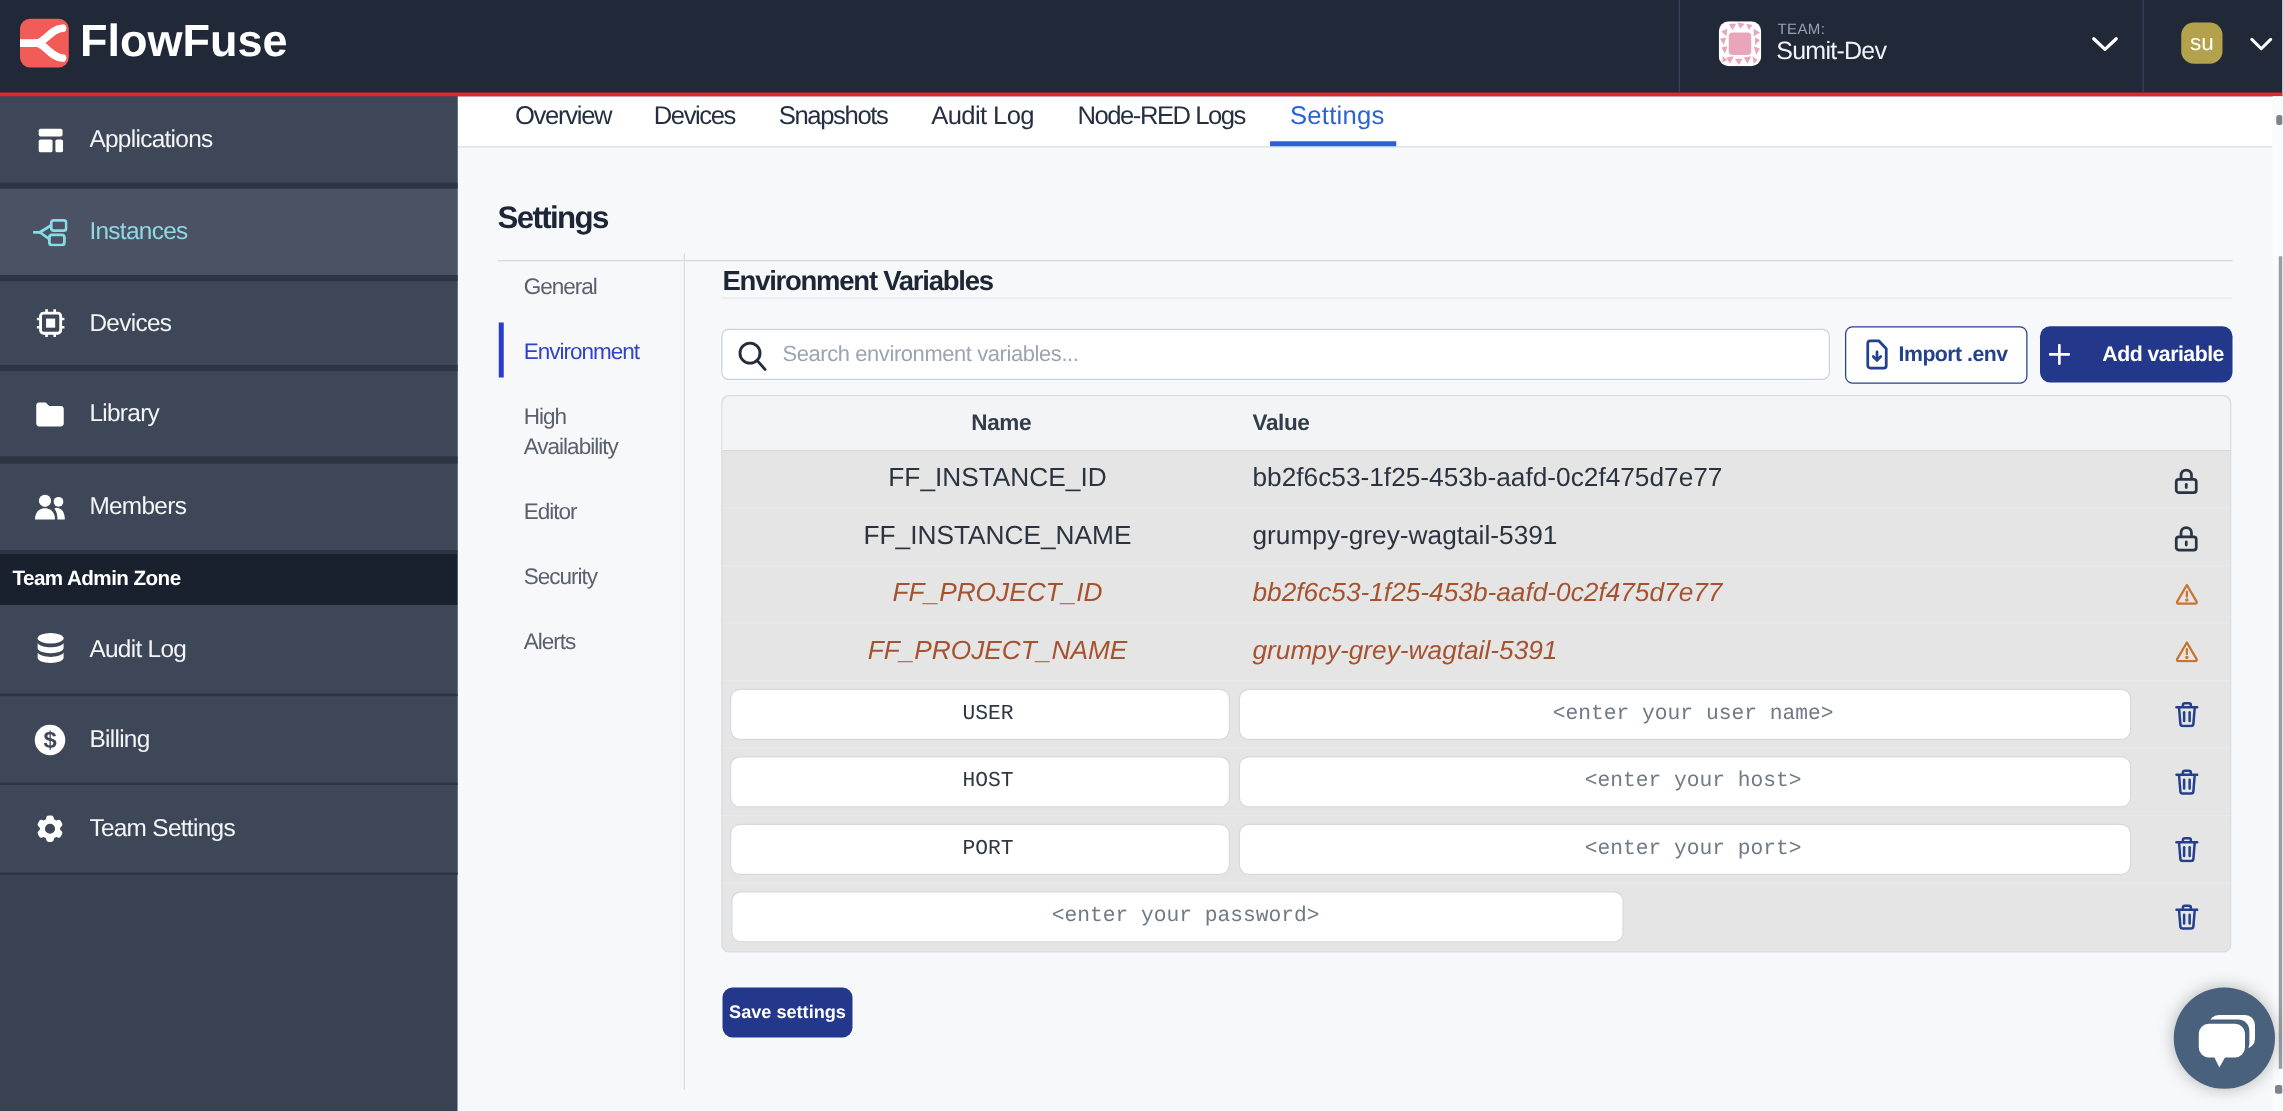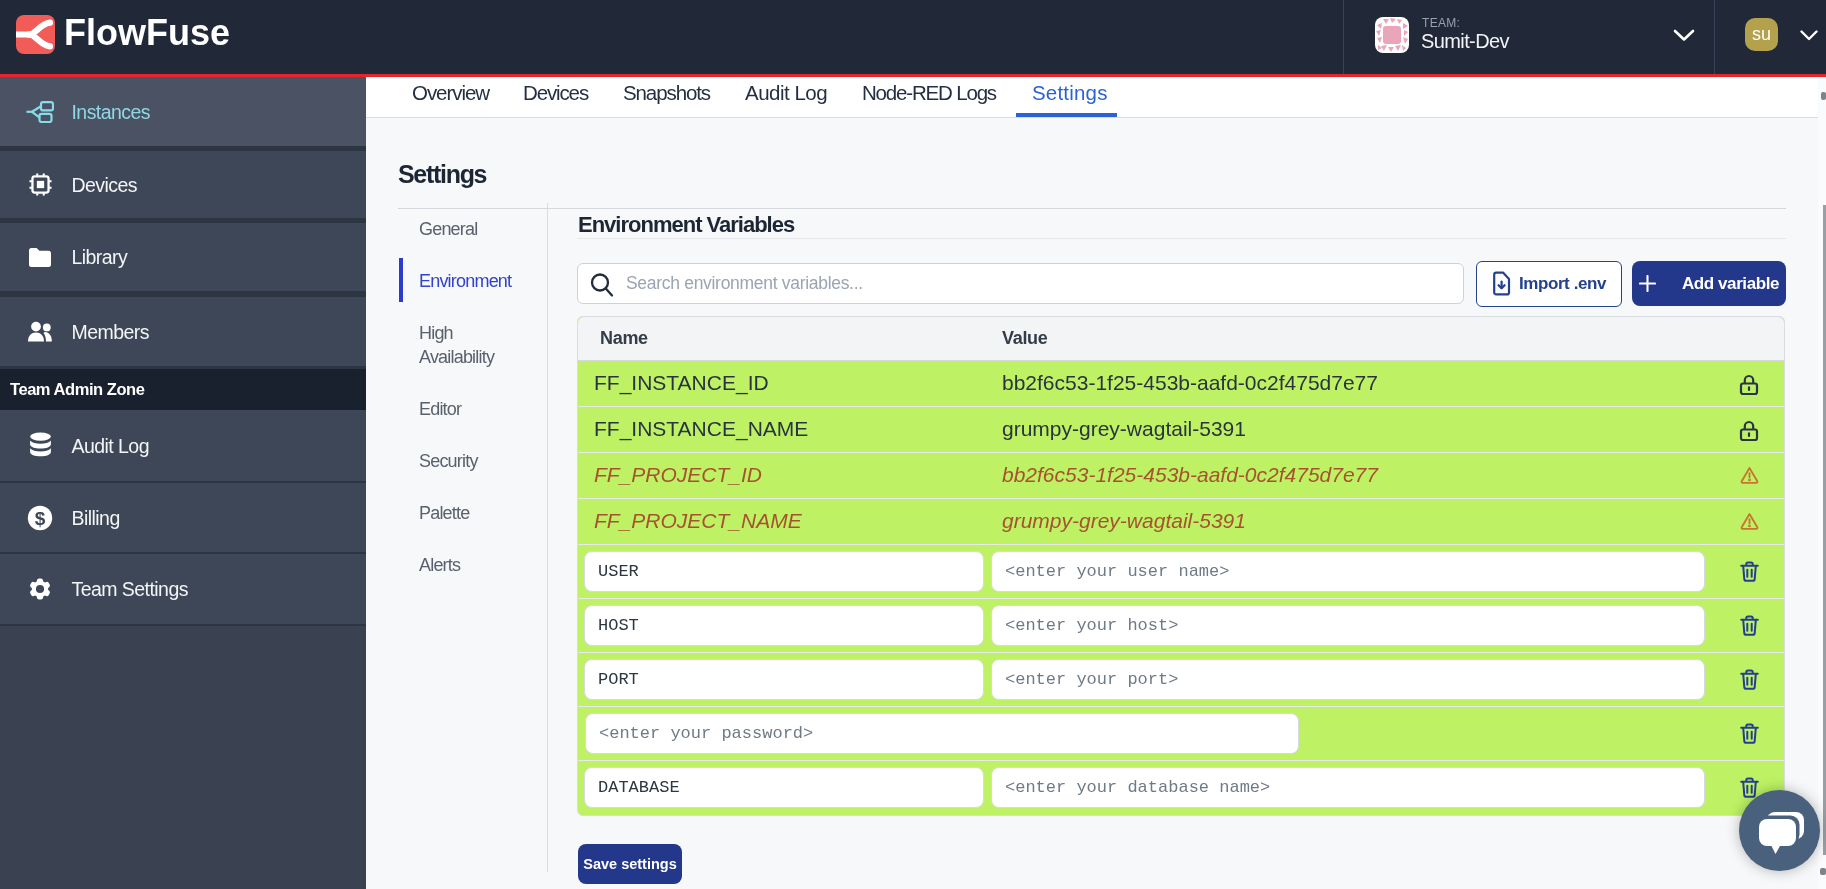--- a/index.html
+++ b/index.html
@@ -44,21 +44,21 @@
 
   .rpane { flex:1; padding-left:29px; position:relative; }
   h3.ev { font-size:22px; font-weight:600; color:#1d2634; padding:9px 0 0 1px; letter-spacing:-1.0px; height:36px; border-bottom:1px solid #e5e7eb; }
   .toolbar { margin-top:21.5px; height:46px; display:flex; align-items:center; }
   .search { position:relative; flex:1; height:41px; border:1px solid #cbd2da; border-radius:6px; background:#fff; }
   .search svg { position:absolute; left:12px; top:8px; }
   .search .ph { position:absolute; left:48px; top:8.5px; font-size:17.5px; letter-spacing:-0.3px; color:#9aa4b2; }
   .btn-import { margin-left:12px; width:146px; height:46px; border:1.5px solid #24418e; border-radius:6px; background:#fff; color:#24418e; font-size:17px; font-weight:bold; letter-spacing:-0.4px; display:flex; align-items:center; justify-content:center; gap:8px; flex-shrink:0; }
   .btn-add { margin-left:10px; width:154px; height:45px; border-radius:8px; background:#23378b; color:#fff; font-size:17px; font-weight:bold; letter-spacing:-0.4px; display:flex; align-items:center; justify-content:center; gap:26px; flex-shrink:0; }
 
-  .tbl { margin-top:9px; width:1208px; background:#bef264; border:1px solid #d9dce1; border-radius:6px; }
+  .tbl { margin-top:9px; width:1208px; background:#e5e5e5; border:1px solid #d9dce1; border-radius:6px;text-align:center; }
   .thead { height:44px; background:#f3f4f6; border-bottom:1px solid #d5d8dd; border-radius:6px 6px 0 0; display:flex; align-items:center; font-size:18px; letter-spacing:-0.3px; font-weight:600; color:#333c49; }
   .thead .c1 { padding-left:22px; width:424px; flex-shrink:0; }
   .trow { height:46px; display:flex; align-items:center; border-bottom:1px solid #e7e9ec; font-family:Liberation Sans, sans-serif; font-size:21px; color:#2a333f; letter-spacing:0px; }
   .trow .c1 { padding-left:16px; width:424px; flex-shrink:0; }
   .trow.dep { color:#a6522e; font-style:italic; }
   .acts { margin-left:auto; width:70px; flex-shrink:0; display:flex; justify-content:center; align-items:center; }
   .trow .acts svg.lk { margin-top:4px; }
   .irow { height:54px; display:flex; align-items:center; border-bottom:1px solid #e7e9ec; font-family:"Liberation Mono", monospace; font-size:17px; }
   .irow:last-child { border-bottom:none; }
   .ibox { height:41px; border:1px solid #d6dade; border-radius:8px; background:#fff; line-height:39px; padding-left:13px; }
@@ -71,20 +71,32 @@
   .sthumb { position:absolute; left:5px; top:128px; width:3px; height:650px; background:#9b9fa4; }
   .sarrow1 { position:absolute; left:3px; top:15px; width:5px; height:8px; background:#7d838b; border-radius:2px; }
   .sarrow2 { position:absolute; left:2px; top:791px; width:6px; height:7px; background:#7d838b; border-radius:2px; }
 
   .chat { position:absolute; left:1739px; top:790px; width:81px; height:81px; border-radius:50%; background:#49617d; box-shadow:0 0 14px rgba(0,0,0,0.28); z-index:50; display:flex; align-items:center; justify-content:center; }
 </style>
 </head>
 <body>
 
 <div class="sidebar">
+  <div class="sitem" style="height:74px;">
+      <span class="ic">
+    <svg width="21" height="21" viewBox="0 0 22 22">
+          <g fill="#fff">
+            <rect x="1" y="2" width="20" height="6.6" rx="1.6"></rect>
+            <rect x="1" y="11" width="11.6" height="11" rx="1.6"></rect>
+            <rect x="15" y="11" width="6.4" height="11" rx="1.6"></rect>
+          </g>
+        </svg>
+    </span>
+      <span class="lbl">Applications</span>
+    </div>
   <div class="sitem active" style="height:74px;">
       <span class="ic">
     <svg width="28" height="22" viewBox="0 0 28 22" fill="none" stroke="#87dce8" stroke-width="2.2">
           <path d="M0.5 10.8 H6"></path>
           <path d="M6 10.8 L15 5.2"></path>
           <path d="M6 10.8 L14 16.8"></path>
           <rect x="15" y="1.2" width="12" height="8.2" rx="2"></rect>
           <rect x="13.5" y="12.8" width="12" height="8.2" rx="2"></rect>
         </svg>
     </span>
@@ -170,21 +182,20 @@
   <h2 class="settings">Settings</h2>
   <div class="hr1"></div>
   <div class="panel">
     <div class="subnav">
       <ul>
         <li>General</li>
         <li class="active">Environment</li>
         <li>High Availability</li>
         <li>Editor</li>
         <li>Security</li>
-        <li>Palette</li>
         <li>Alerts</li>
       </ul>
     </div>
     <div class="rpane">
       <h3 class="ev">Environment Variables</h3>
       <div class="toolbar">
         <div class="search">
           <svg width="25" height="27" viewBox="0 0 25 27" fill="none" stroke="#222c3a" stroke-width="2.3" stroke-linecap="round">
               <circle cx="10" cy="10.5" r="8"></circle>
               <path d="M15.8 16.5 L22 23.5"></path>
@@ -292,33 +303,20 @@
                 <path d="M1.2 4.8 H17.8" stroke-linecap="round"></path>
                 <path d="M6.3 4.6 V3.1 C6.3 2.2 7 1.5 7.9 1.5 H11.1 C12 1.5 12.7 2.2 12.7 3.1 V4.6"></path>
                 <path d="M3.2 4.8 L4.3 18.1 C4.4 19.1 5.2 19.8 6.2 19.8 H12.8 C13.8 19.8 14.6 19.1 14.7 18.1 L15.8 4.8"></path>
                 <path d="M7.3 8.7 V15.7" stroke-linecap="round"></path>
                 <path d="M11.7 8.7 V15.7" stroke-linecap="round"></path>
               </svg>
         </div>
           </div>
         <div class="irow">
             <div class="ibox v">&lt;enter your password&gt;</div>
-            <div class="acts">
-          <svg class="trash" width="19" height="21" viewBox="0 0 19 21" fill="none" stroke="#24408d" stroke-width="2">
-                <path d="M1.2 4.8 H17.8" stroke-linecap="round"></path>
-                <path d="M6.3 4.6 V3.1 C6.3 2.2 7 1.5 7.9 1.5 H11.1 C12 1.5 12.7 2.2 12.7 3.1 V4.6"></path>
-                <path d="M3.2 4.8 L4.3 18.1 C4.4 19.1 5.2 19.8 6.2 19.8 H12.8 C13.8 19.8 14.6 19.1 14.7 18.1 L15.8 4.8"></path>
-                <path d="M7.3 8.7 V15.7" stroke-linecap="round"></path>
-                <path d="M11.7 8.7 V15.7" stroke-linecap="round"></path>
-              </svg>
-        </div>
-          </div>
-        <div class="irow">
-            <div class="ibox n">DATABASE</div>
-            <div class="ibox v">&lt;enter your database name&gt;</div>
             <div class="acts">
           <svg class="trash" width="19" height="21" viewBox="0 0 19 21" fill="none" stroke="#24408d" stroke-width="2">
                 <path d="M1.2 4.8 H17.8" stroke-linecap="round"></path>
                 <path d="M6.3 4.6 V3.1 C6.3 2.2 7 1.5 7.9 1.5 H11.1 C12 1.5 12.7 2.2 12.7 3.1 V4.6"></path>
                 <path d="M3.2 4.8 L4.3 18.1 C4.4 19.1 5.2 19.8 6.2 19.8 H12.8 C13.8 19.8 14.6 19.1 14.7 18.1 L15.8 4.8"></path>
                 <path d="M7.3 8.7 V15.7" stroke-linecap="round"></path>
                 <path d="M11.7 8.7 V15.7" stroke-linecap="round"></path>
               </svg>
         </div>
           </div>

